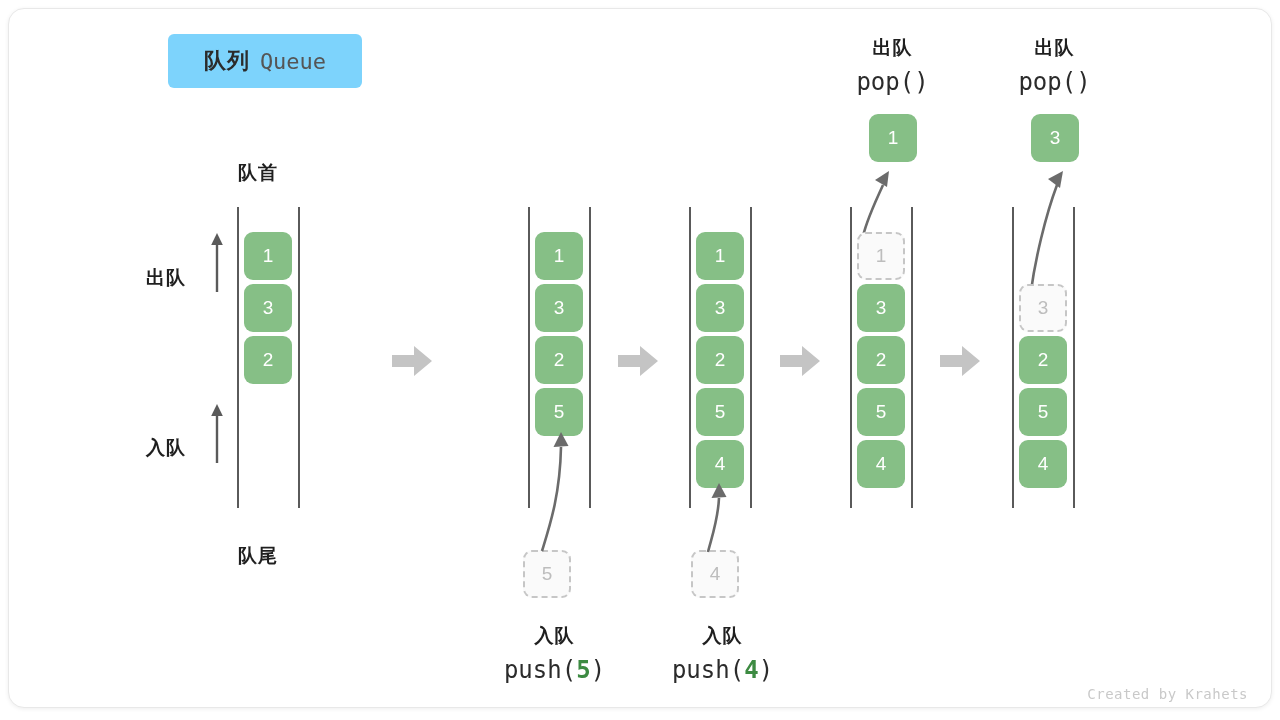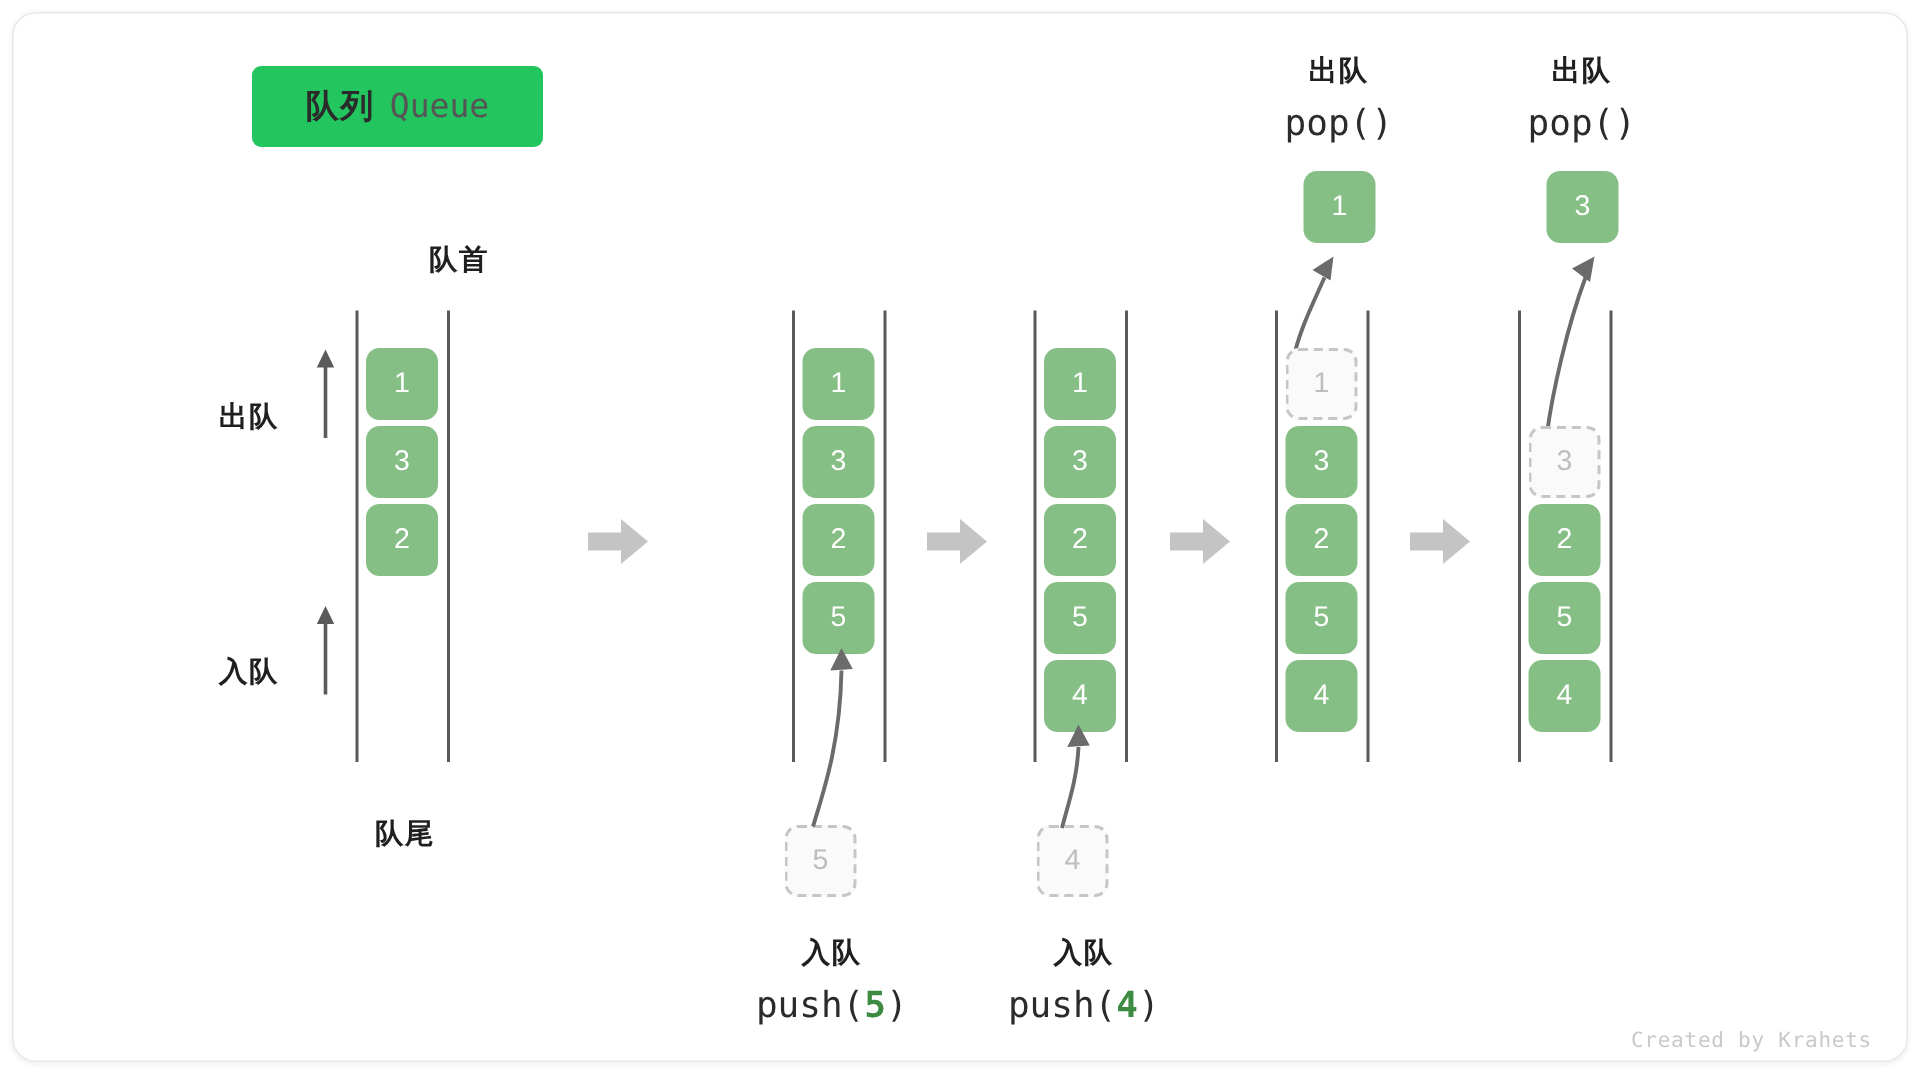--- a/index.html
+++ b/index.html
@@ -30,24 +30,24 @@
     border: 1px solid #e8e8e8;
     border-radius: 16px;
     box-shadow: 0 1px 4px rgba(0,0,0,0.07);
     box-sizing: border-box;
   }
 
   
   .title-pill {
     position: absolute;
     left: 168px;
-    top: 44px;
+    top: 34px;
     width: 194px;
     height: 54px;
-    background: #22c55e;
+    background: #7dd3fc;
     border-radius: 6px;
     display: flex;
     align-items: center;
     justify-content: center;
     gap: 10px;
     box-sizing: border-box;
   }
   .title-cn {
     font-size: 22px;
     font-weight: bold;
@@ -145,22 +145,22 @@
 <body>
 
 <div id="stage">
   <div class="card"></div>
 
   <div class="title-pill">
     <span class="title-cn">队列</span>
     <span class="title-en">Queue</span>
   </div>
 
-  <div class="abs label-bold-cn" style="left:238px; top:160px;margin-left:48px;">队首</div>
-  <div class="abs label-bold-cn" style="left:238px; top:543px;margin-left:12px;">队尾</div>
+  <div class="abs label-bold-cn" style="left:238px; top:160px;">队首</div>
+  <div class="abs label-bold-cn" style="left:238px; top:543px;">队尾</div>
 
   <div class="abs label-bold-cn" style="left:146px; top:265px;">出队</div>
   <div class="abs label-bold-cn" style="left:146px; top:435px;">入队</div>
 
   <svg class="mini-arrow" style="left:209px; top:232px;" viewBox="0 0 16 62">
     <line x1="8" y1="60" x2="8" y2="12" stroke="#5a5a5a" stroke-width="2.4"></line>
     <polygon points="8,1 2.2,13 13.8,13" fill="#5a5a5a"></polygon>
   </svg>
 
   <svg class="mini-arrow" style="left:209px; top:403px;" viewBox="0 0 16 62">

